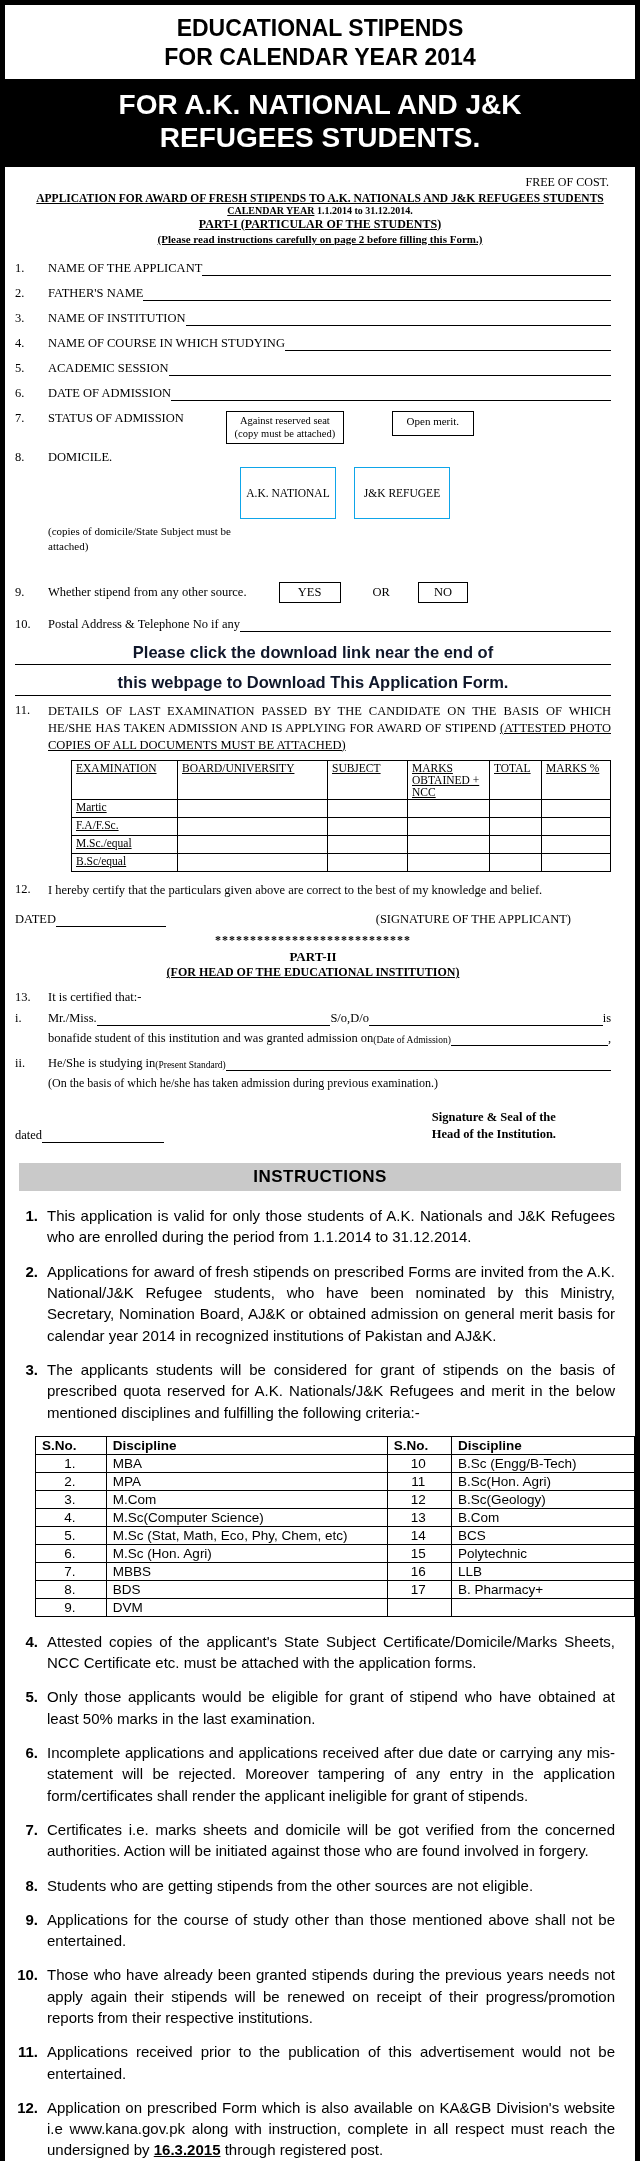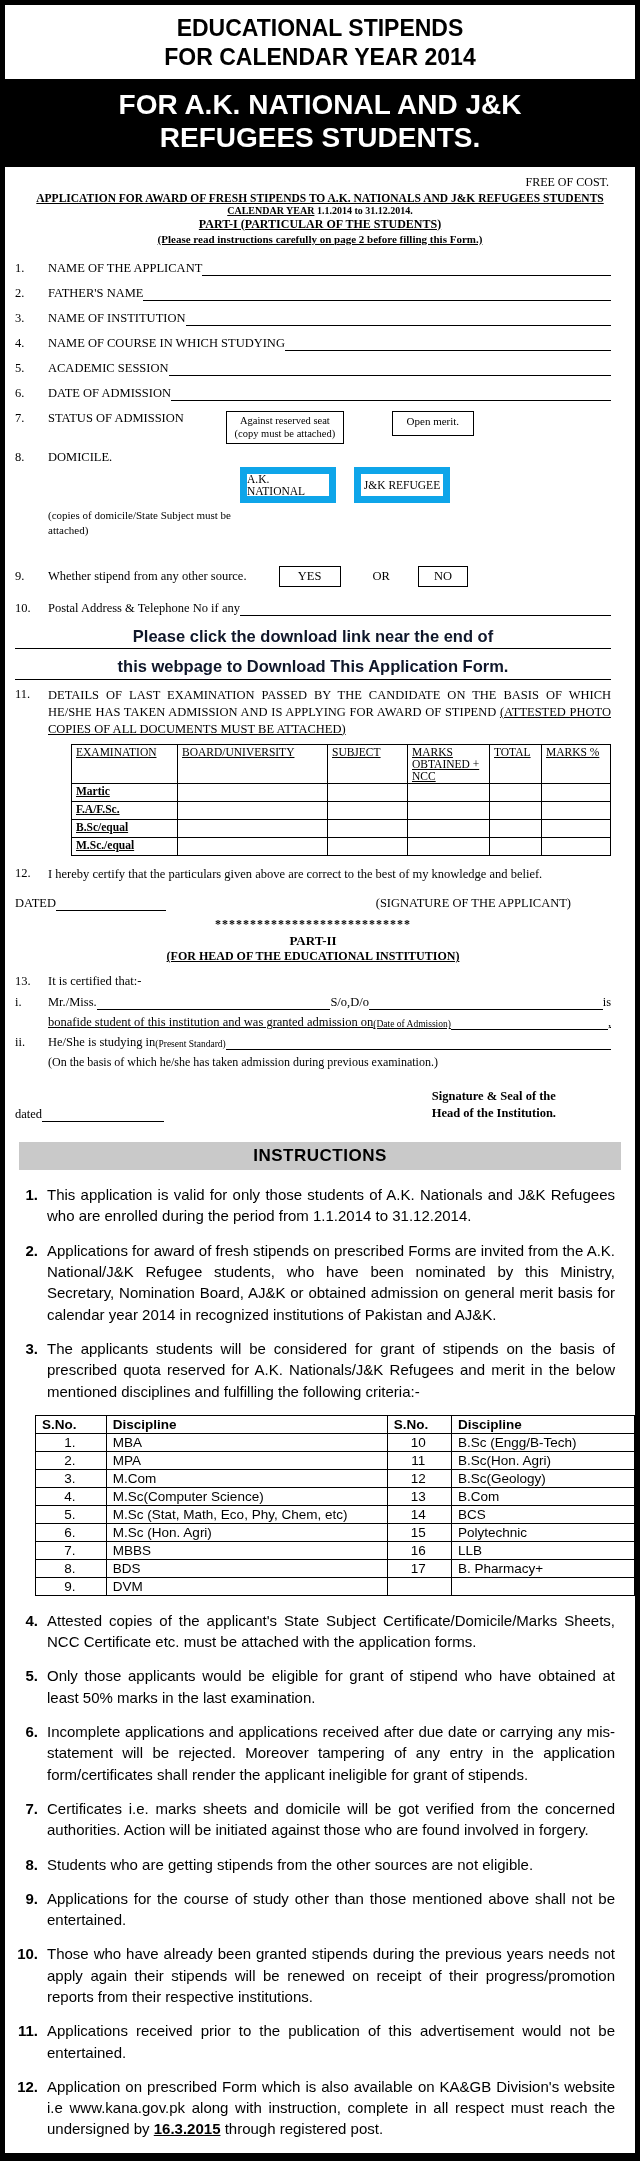--- a/index.html
+++ b/index.html
@@ -33,21 +33,21 @@
   .blank { flex:1; border-bottom:1px solid #000; min-width:18px; height:1.1em; }
   .blank.w-sm { flex:0 0 110px; }
 
   .row7 { align-items:flex-start; margin-bottom:6px; }
   .box { border:1px solid #000; text-align:center; }
   .box-reserved { margin-left:42px; width:118px; font-size:10.5px; line-height:1.3; padding:2px 2px; }
   .box-open { margin-left:48px; width:82px; font-size:11px; padding:3px 2px 8px; }
 
   .row8 { margin-bottom:2px; }
   .domicile-boxes { display:flex; gap:18px; margin-left:225px; margin-top:2px; }
-  .dbox { border:7px solid #0ea5e9; width:96px; height:36px; display:flex;
+  .dbox { border:1px solid #0ea5e9; width:96px; height:52px; display:flex;
           align-items:center; justify-content:center; font-size:11.5px; }
   .domicile-note { margin-left:33px; width:205px; font-size:11px; line-height:1.35;
                    margin-top:5px; margin-bottom:28px; }
 
   .row9 { align-items:center; margin-bottom:14px; }
   .ybox { border:1px solid #000; width:62px; text-align:center; margin-left:32px; padding:2px 0; }
   .orlbl { margin-left:32px; }
   .nbox { border:1px solid #000; width:50px; text-align:center; margin-left:28px; padding:2px 0; }
 
   .wline { border-bottom:1px solid #000; text-align:center; padding-bottom:2px;
@@ -59,21 +59,21 @@
   .htext { flex:1; text-align:justify; font-size:12.5px; line-height:1.35; }
   .u { text-decoration:underline; }
 
   
   .exam-table { border-collapse:collapse; table-layout:fixed;
                 margin:6px 0 10px 56px; width:calc(100% - 56px); }
   .exam-table th, .exam-table td { border:1px solid #000; font-size:11.5px;
                 font-weight:normal; text-align:left; vertical-align:top; padding:1px 4px; }
   .exam-table th { text-decoration:underline; }
   .exam-table td { height:18px; }
-  .exam-table .rl { text-decoration:underline;font-weight:bold; }
+  .exam-table .rl { text-decoration:underline; }
   .ec1{width:106px;} .ec2{width:150px;} .ec3{width:80px;} .ec4{width:82px;} .ec5{width:52px;}
 
   .dated-row { display:flex; align-items:flex-end; margin:14px 0 6px 0; font-size:12.5px; }
   .sig-right { margin-left:auto; margin-right:40px; }
   .stars { text-align:center; font-weight:bold; font-size:12px; letter-spacing:1px; }
   .part2 { text-align:center; font-weight:bold; font-size:13px; margin-top:1px; }
   .part2-sub { text-align:center; font-weight:bold; font-size:12px;
                text-decoration:underline; margin-bottom:10px; }
 
   .small-lbl { font-size:9.5px; align-self:flex-end; padding-bottom:1px; }
@@ -243,29 +243,29 @@
         </tr>
         <tr>
           <td class="rl">F.A/F.Sc.</td>
           <td></td>
             <td></td>
             <td></td>
             <td></td>
             <td></td>
         </tr>
         <tr>
-          <td class="rl">B.Sc/equal</td>
+          <td class="rl">M.Sc./equal</td>
           <td></td>
             <td></td>
             <td></td>
             <td></td>
             <td></td>
         </tr>
         <tr>
-          <td class="rl">M.Sc./equal</td>
+          <td class="rl">B.Sc/equal</td>
           <td></td>
             <td></td>
             <td></td>
             <td></td>
             <td></td>
         </tr>
       </tbody>
     </table>
 
     <div class="hang">
@@ -287,21 +287,21 @@
       <span class="flabel">It is certified that:-</span>
     </div>
     <div class="frow" style="margin-bottom:5px;">
       <span class="fnum">i.</span>
       <span>Mr./Miss.</span>
       <span class="blank"></span>
       <span>S/o,D/o</span>
       <span class="blank"></span>
       <span>is</span>
     </div>
-    <div class="frow cont" style="margin-bottom:5px;text-decoration:underline;">
+    <div class="frow cont" style="">
       <span>bonafide student of this institution and was granted admission on </span>
       <span class="small-lbl">(Date of Admission)</span>
       <span class="blank"></span>
       <span>,</span>
     </div>
     <div class="frow" style="margin-bottom:5px;">
       <span class="fnum">ii.</span>
       <span>He/She is studying in</span>
       <span class="small-lbl">(Present Standard)</span>
       <span class="blank"></span>

